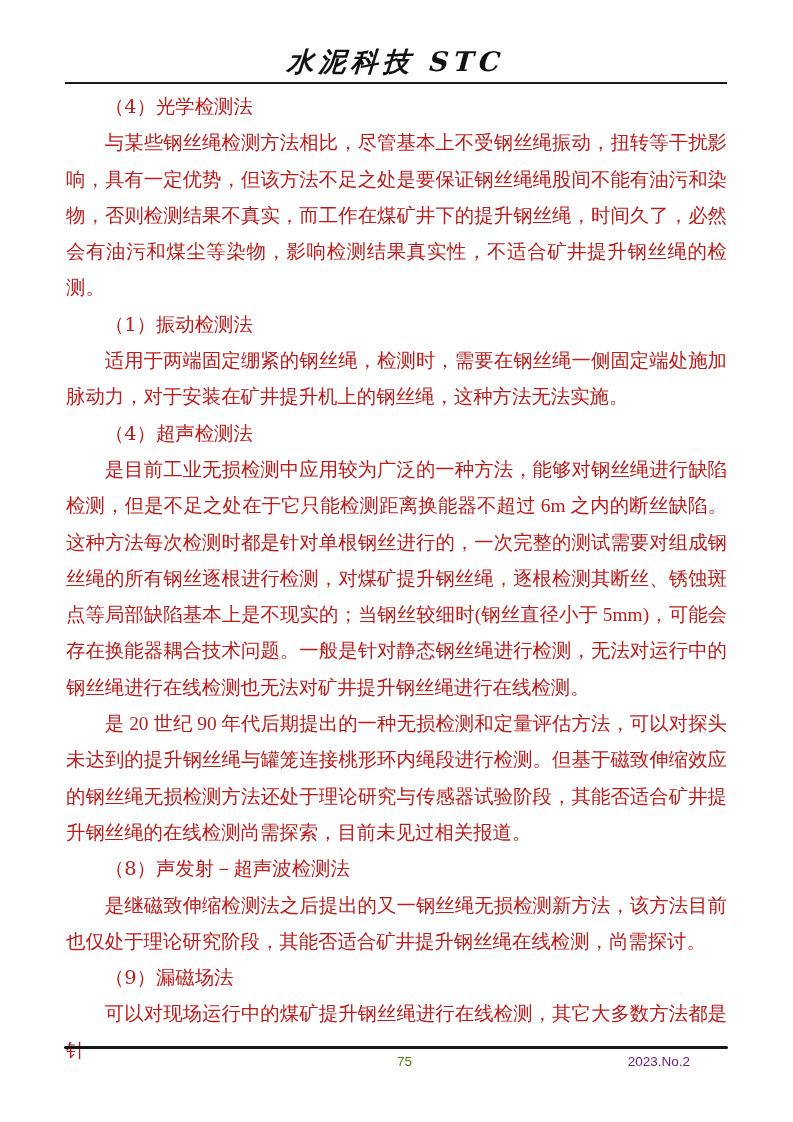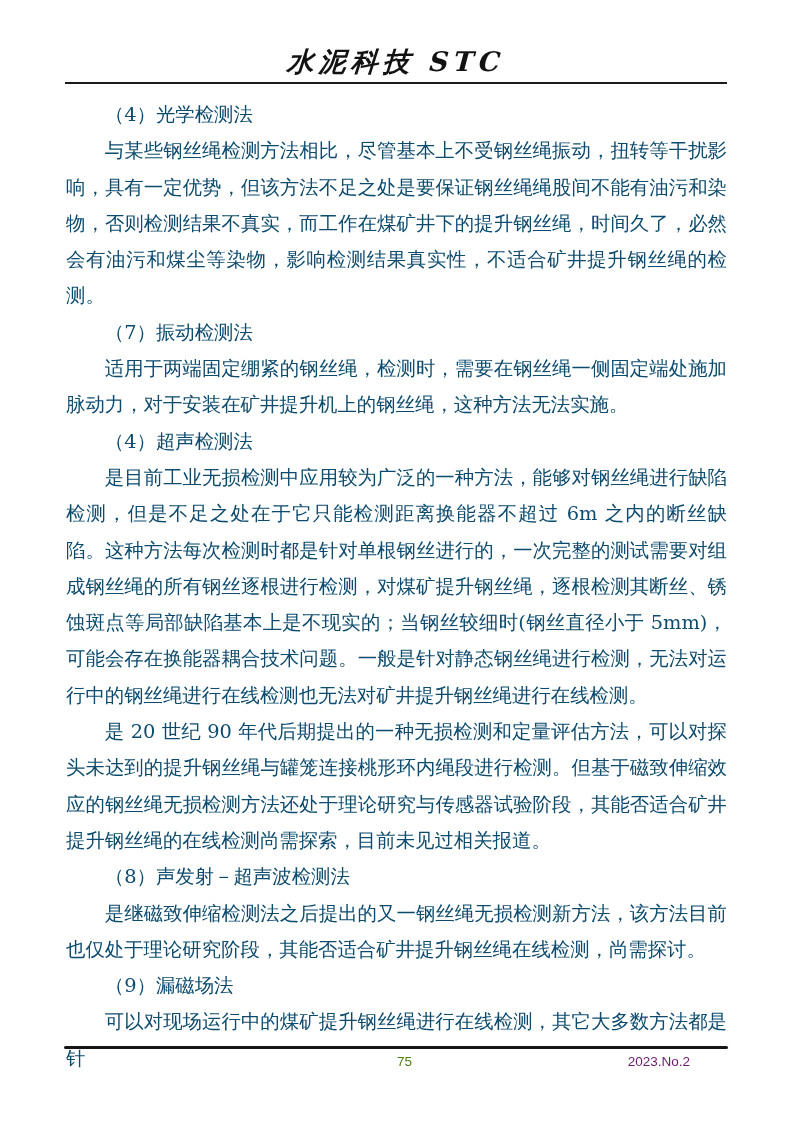--- a/index.html
+++ b/index.html
@@ -38,37 +38,38 @@
     top: 82px;
     left: 65px;
     width: 662px;
     height: 0;
     border-top: 2.4px solid #1b1b1b;
   }
 
   
   .content {
     position: absolute;
-    top: 97px;
+    top: 89px;
     left: 66px;
     width: 661px;
     font-size: 19.4px;
     line-height: 36.3px;
-    color: #0c4a6e;
+    color: #b91c1c;
   }
   .content h3 {
     font-size: 19.4px;
     font-weight: normal;
     text-indent: 2em;
     white-space: nowrap;
   }
   .content p {
     text-indent: 2em;
     text-align: justify;
     text-justify: inter-character;
+    font-family: Liberation Serif, serif;
   }
 
   
   .footer-rule {
     position: absolute;
     top: 1046px;
     left: 64px;
     width: 664px;
     height: 3px;
     background: #161616;
@@ -104,21 +105,21 @@
   <div class="header-rule"></div>
 
   <main class="content">
 
     <section>
       <h3>（4）光学检测法</h3>
       <p>与某些钢丝绳检测方法相比，尽管基本上不受钢丝绳振动，扭转等干扰影响，具有一定优势，但该方法不足之处是要保证钢丝绳绳股间不能有油污和染物，否则检测结果不真实，而工作在煤矿井下的提升钢丝绳，时间久了，必然会有油污和煤尘等染物，影响检测结果真实性，不适合矿井提升钢丝绳的检测。</p>
     </section>
 
     <section>
-      <h3>（7）振动检测法</h3>
+      <h3>（1）振动检测法</h3>
       <p>适用于两端固定绷紧的钢丝绳，检测时，需要在钢丝绳一侧固定端处施加脉动力，对于安装在矿井提升机上的钢丝绳，这种方法无法实施。</p>
     </section>
 
     <section>
       <h3>（4）超声检测法</h3>
       <p>是目前工业无损检测中应用较为广泛的一种方法，能够对钢丝绳进行缺陷检测，但是不足之处在于它只能检测距离换能器不超过 6m 之内的断丝缺陷。这种方法每次检测时都是针对单根钢丝进行的，一次完整的测试需要对组成钢丝绳的所有钢丝逐根进行检测，对煤矿提升钢丝绳，逐根检测其断丝、锈蚀斑点等局部缺陷基本上是不现实的；当钢丝较细时(钢丝直径小于 5mm)，可能会存在换能器耦合技术问题。一般是针对静态钢丝绳进行检测，无法对运行中的钢丝绳进行在线检测也无法对矿井提升钢丝绳进行在线检测。</p>
     </section>
 
     <section>
       <p>是 20 世纪 90 年代后期提出的一种无损检测和定量评估方法，可以对探头未达到的提升钢丝绳与罐笼连接桃形环内绳段进行检测。但基于磁致伸缩效应的钢丝绳无损检测方法还处于理论研究与传感器试验阶段，其能否适合矿井提升钢丝绳的在线检测尚需探索，目前未见过相关报道。</p>

